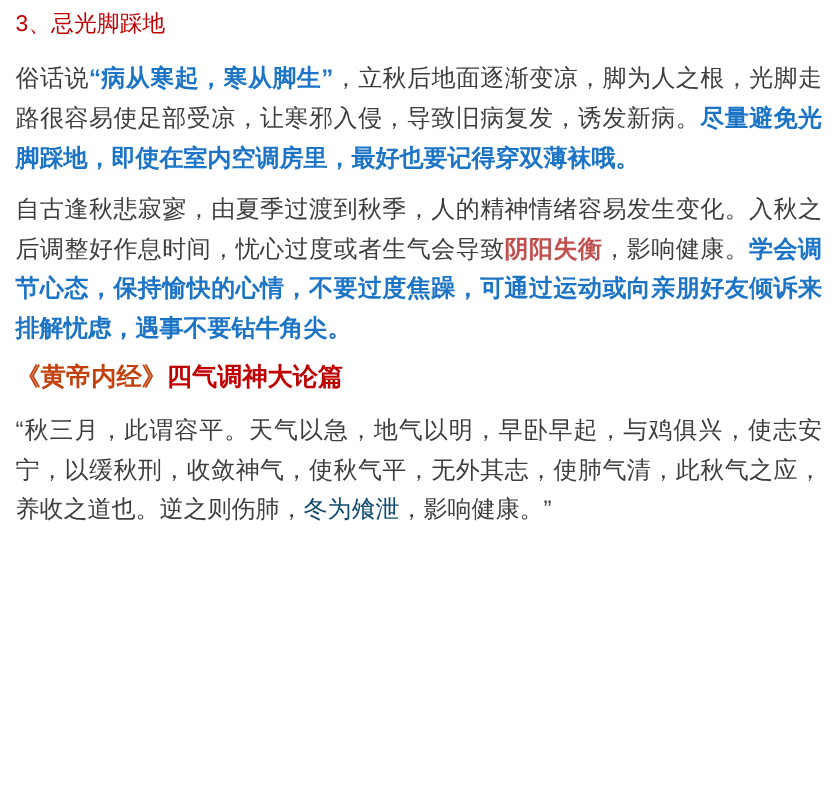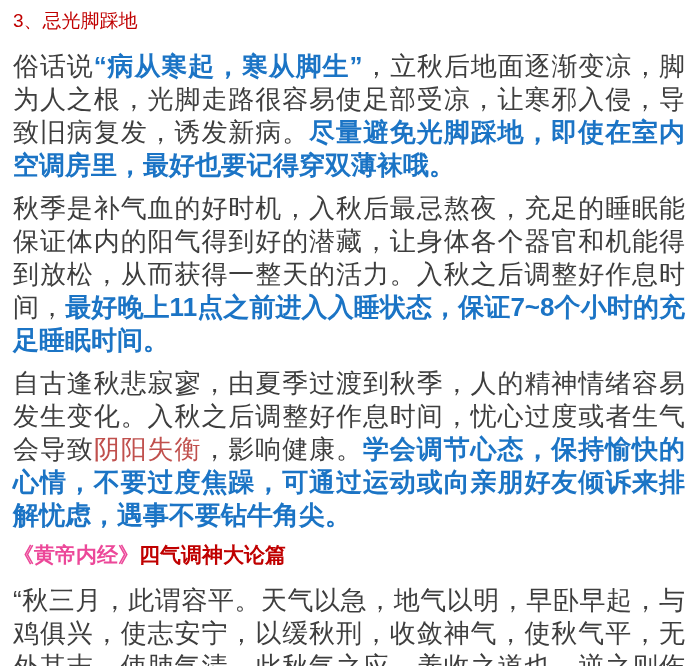--- a/index.html
+++ b/index.html
@@ -19,65 +19,64 @@
     text-align: justify;
   }
   .tip-heading {
     font-size: 19px;
     line-height: 26px;
     font-weight: normal;
     color: #c00000;
     margin: 0 0 16px 0;
   }
   .tip-paragraph {
-    font-size: 26px;
+    font-size: 20px;
     line-height: 33px;
     margin: 0 0 10px 0;
     word-break: break-all;
   }
   .seg-normal {
     color: #3e3e3e;
     font-weight: normal;
   }
   .seg-blue {
     color: #1b74c5;
     font-weight: bold;
   }
   .seg-muted-red {
     color: #c0504d;
-    font-weight: normal;
+    font-weight: bold;
   }
   .seg-slate {
     color: #0c4a6e;
     font-weight: normal;
   }
   .classic-heading {
     font-family: "Liberation Serif", serif;
     font-size: 21px;
     line-height: 26px;
     font-weight: bold;
     margin: 0 0 16px 0;
   }
   .classic-book {
-    color: #ec4899;
+    color: #c2410c;
     margin-top: 27px;
   }
   .classic-chapter {
     color: #c00000;
     font-family: Liberation Serif, serif;
   }
 </style>
 </head>
 <body>
 
 <div class="article">
 
   <h2 class="tip-heading">3、忌光脚踩地</h2>
   <p class="tip-paragraph"><span class="seg-normal">俗话说</span><span class="seg-blue">“病从寒起，寒从脚生”</span><span class="seg-normal">，立秋后地面逐渐变凉，脚为人之根，光脚走路很容易使足部受凉，让寒邪入侵，导致旧病复发，诱发新病。</span><span class="seg-blue">尽量避免光脚踩地，即使在室内空调房里，最好也要记得穿双薄袜哦。</span></p>
 
-  <p class="tip-paragraph"><span class="seg-normal">秋季是补气血的好时机，入秋后最忌熬夜，充足的睡眠能保证体内的阳气得到好的潜藏，让身体各个器官和机能得到放松，从而获得一整天的活力。入秋之后调整好作息时间，</span><span class="seg-blue">最好晚上11点之前进入入睡状态，保证7~8个小时的充足睡眠时间。</span></p>
 
   <p class="tip-paragraph"><span class="seg-normal">自古逢秋悲寂寥，由夏季过渡到秋季，人的精神情绪容易发生变化。入秋之后调整好作息时间，忧心过度或者生气会导致</span><span class="seg-muted-red">阴阳失衡</span><span class="seg-normal">，影响健康。</span><span class="seg-blue">学会调节心态，保持愉快的心情，不要过度焦躁，可通过运动或向亲朋好友倾诉来排解忧虑，遇事不要钻牛角尖。</span></p>
 
   <h2 class="classic-heading"><span class="classic-book">《黄帝内经》</span><span class="classic-chapter">四气调神大论篇</span></h2>
   <p class="tip-paragraph"><span class="seg-normal">“秋三月，此谓容平。天气以急，地气以明，早卧早起，与鸡俱兴，使志安宁，以缓秋刑，收敛神气，使秋气平，无外其志，使肺气清，此秋气之应，养收之道也。逆之则伤肺，</span><span class="seg-slate">冬为飧泄</span><span class="seg-normal">，影响健康。”</span></p>
 
 </div>
 
 </body></html>

